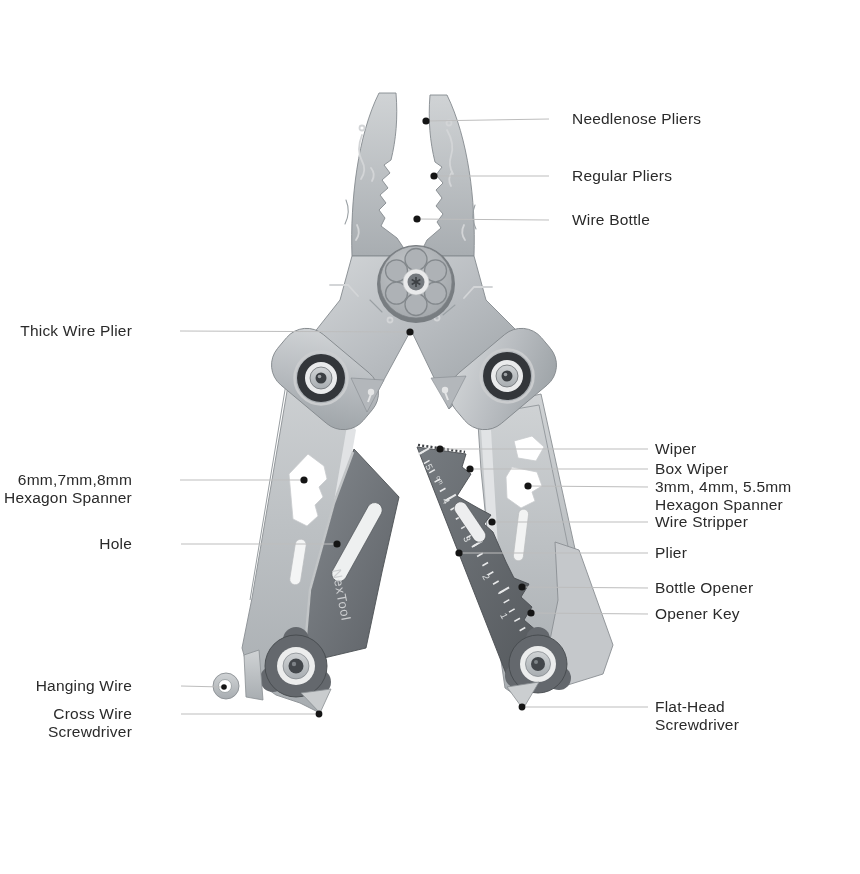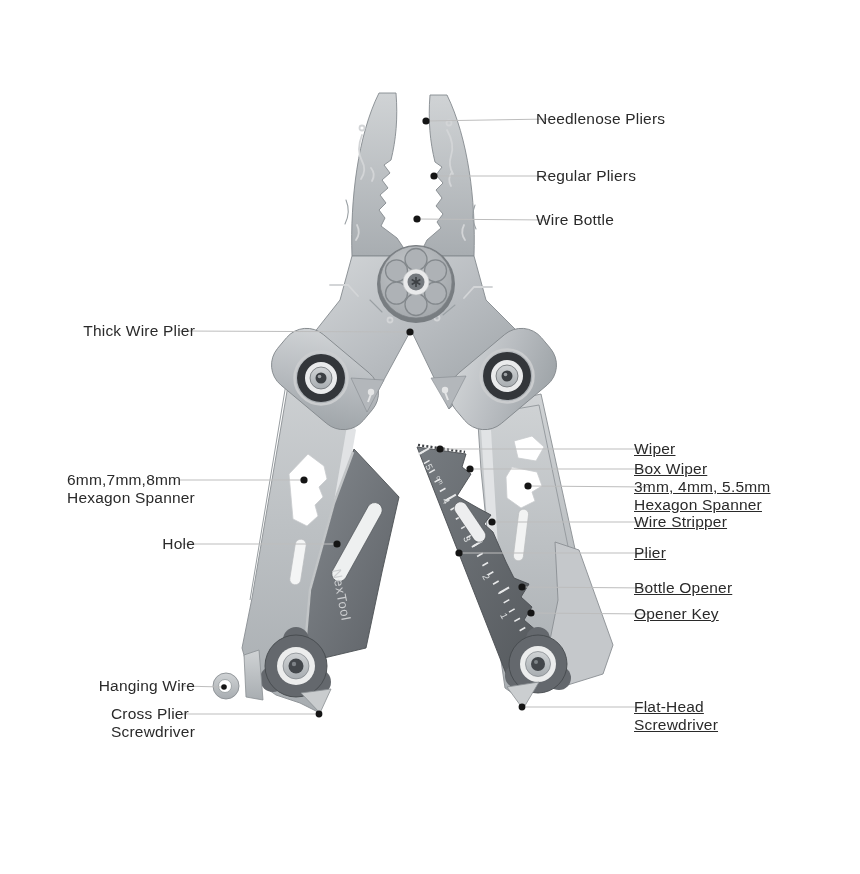--- a/index.html
+++ b/index.html
@@ -1,23 +1,23 @@
 <!DOCTYPE html>
 <html><head>
 <meta charset="utf-8">
 <style>
   html,body{margin:0;padding:0;background:#ffffff;}
   .stage{position:relative;width:860px;height:874px;background:#ffffff;overflow:hidden;
          font-family:"Liberation Sans",sans-serif;}
   .stage svg{position:absolute;left:0;top:0;}
   .lbl{position:absolute;font-size:15.5px;line-height:17.5px;color:#2a2a2a;
        white-space:nowrap;letter-spacing:.2px;}
-  .col-l{right:665px;text-align:left;}
-  .col-ra{left:536px;}
-  .col-rb{left:634px;text-decoration:underline;}
+  .col-l{right:728px;text-align:right;}
+  .col-ra{left:572px;}
+  .col-rb{left:655px;}
   svg text{font-family:"Liberation Sans",sans-serif;}
 </style>
 </head>
 <body>
 
 <div class="stage">
 
 <svg width="860" height="874" viewBox="0 0 860 874">
   <defs>
     <linearGradient id="gMetal" x1="0" y1="0" x2="1" y2="1">
@@ -248,21 +248,21 @@
   <div>6mm,7mm,8mm</div>
   <div>Hexagon Spanner</div>
 </div>
 <div class="lbl col-l" style="top:535px">
   <div>Hole</div>
 </div>
 <div class="lbl col-l" style="top:677px">
   <div>Hanging Wire</div>
 </div>
 <div class="lbl col-l" style="top:705px">
-  <div>Cross Plier</div>
+  <div>Cross Wire</div>
   <div>Screwdriver</div>
 </div>
 
 <div class="lbl col-rb" style="top:440px">
   <div>Wiper</div>
 </div>
 <div class="lbl col-rb" style="top:460px">
   <div>Box Wiper</div>
 </div>
 <div class="lbl col-rb" style="top:478px">

